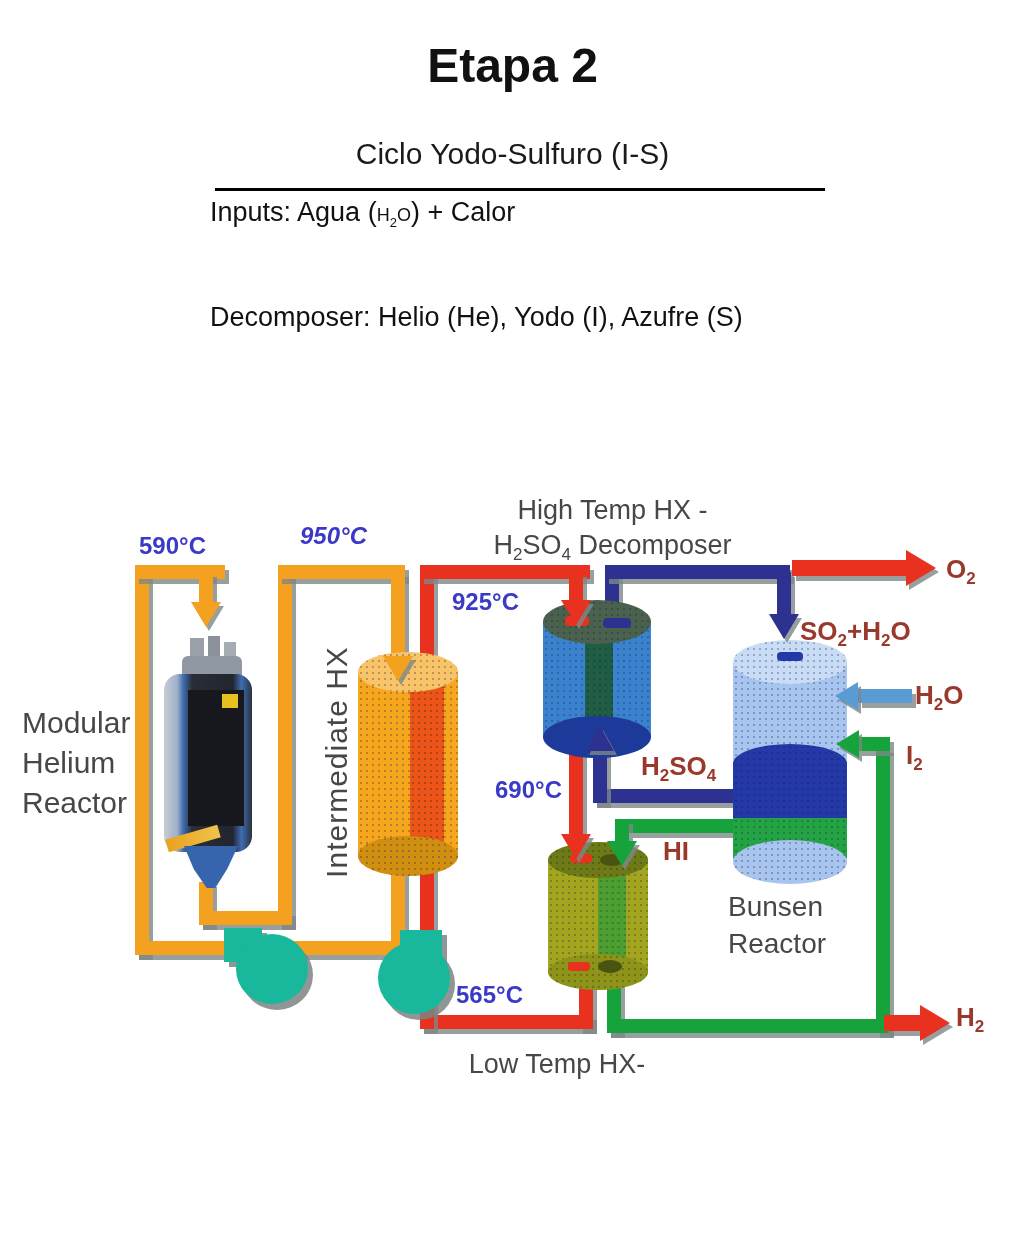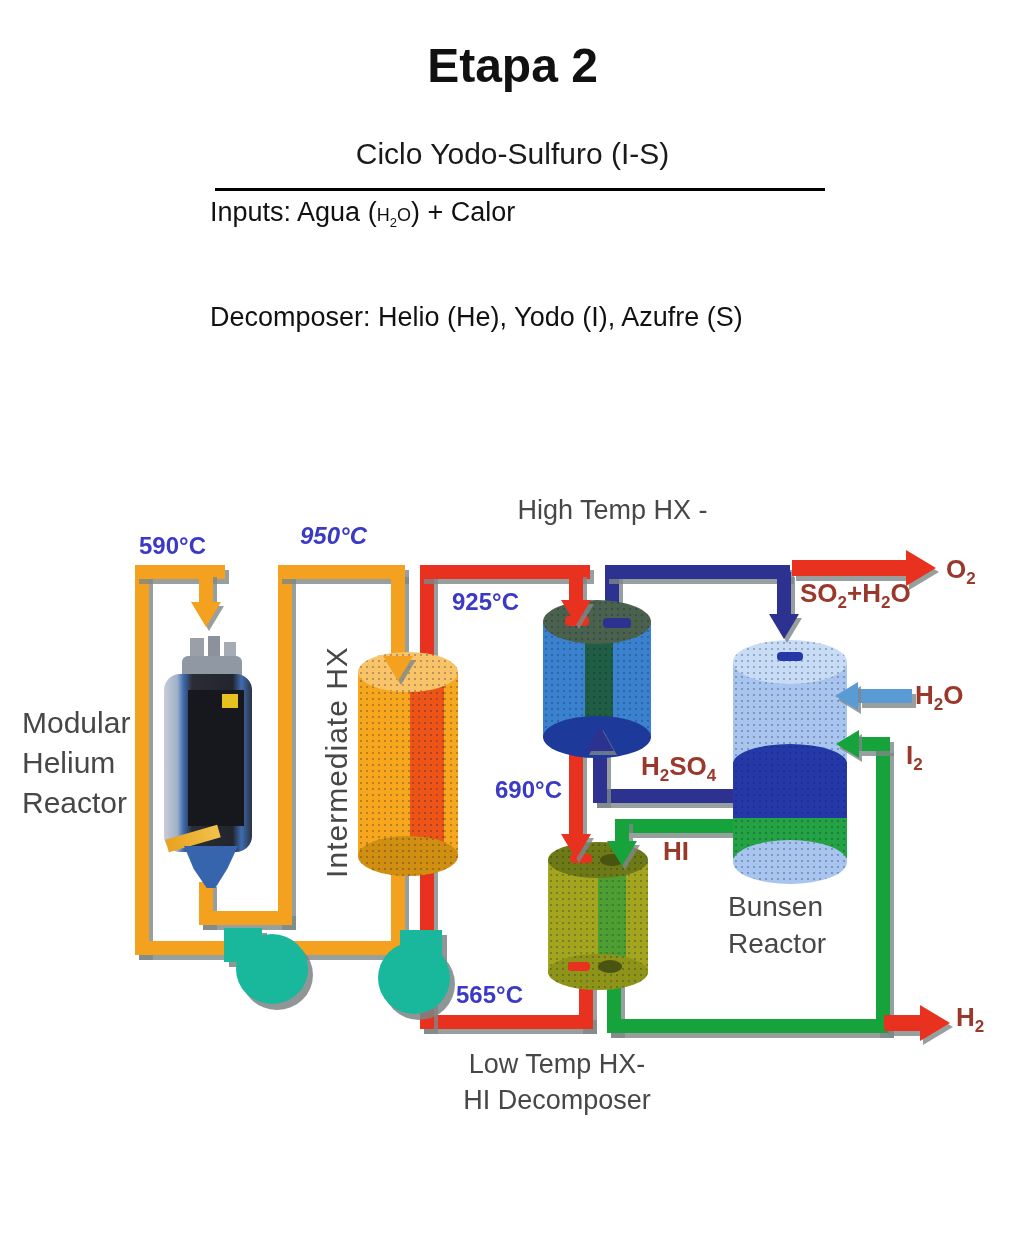--- a/index.html
+++ b/index.html
@@ -174,20 +174,21 @@
     <div class="tab" style="left:0;top:2px;width:38px;height:34px;"></div>
     <div class="body" style="left:12px;top:8px;width:72px;height:70px;"></div>
   </div>
   <div class="pump" style="left:378px;top:930px;width:90px;height:86px;">
     <div class="tab" style="left:22px;top:0;width:42px;height:32px;"></div>
     <div class="body" style="left:0;top:12px;width:72px;height:72px;"></div>
   </div>
 
   <div class="lbl glbl center" style="left:455px;top:493px;width:315px;line-height:35px;">
     <span>High Temp HX -</span><br>
+    <span><span>H</span><sub>2</sub><span>SO</span><sub>4</sub><span> Decomposer</span></span>
   </div>
 
   <div class="lbl temp" style="left:139px;top:532px;">590°C</div>
   <div class="lbl temp" style="left:300px;top:522px;font-style:italic;">950°C</div>
   <div class="lbl temp" style="left:452px;top:588px;">925°C</div>
   <div class="lbl temp" style="left:495px;top:776px;">690°C</div>
   <div class="lbl temp" style="left:456px;top:981px;">565°C</div>
 
   <div class="lbl glbl" style="left:22px;top:703px;font-size:30px;line-height:40px;">
     <span>Modular</span><br>
@@ -197,24 +198,23 @@
 
   <div class="lbl glbl vert" style="left:337px;top:762px;">Intermediate HX</div>
 
   <div class="lbl glbl" style="left:728px;top:888px;font-size:28px;line-height:37px;">
     <span>Bunsen</span><br>
     <span>Reactor</span>
   </div>
 
   <div class="lbl glbl center" style="left:427px;top:1046px;width:260px;line-height:36px;">
     <span>Low Temp HX-</span><br>
-    <span>HI Decomposer</span>
   </div>
 
   <div class="lbl chem" style="left:946px;top:554px;"><span>O</span><sub>2</sub></div>
-  <div class="lbl chem" style="left:800px;top:578px;"><span>SO</span><sub>2</sub><span>+H</span><sub>2</sub><span>O</span></div>
+  <div class="lbl chem" style="left:800px;top:616px;"><span>SO</span><sub>2</sub><span>+H</span><sub>2</sub><span>O</span></div>
   <div class="lbl chem" style="left:915px;top:680px;"><span>H</span><sub>2</sub><span>O</span></div>
   <div class="lbl chem" style="left:906px;top:740px;"><span>I</span><sub>2</sub></div>
   <div class="lbl chem" style="left:641px;top:751px;"><span>H</span><sub>2</sub><span>SO</span><sub>4</sub></div>
   <div class="lbl chem" style="left:663px;top:836px;"><span>HI</span></div>
   <div class="lbl chem" style="left:956px;top:1002px;"><span>H</span><sub>2</sub></div>
 
 </div>
 
 </body></html>

